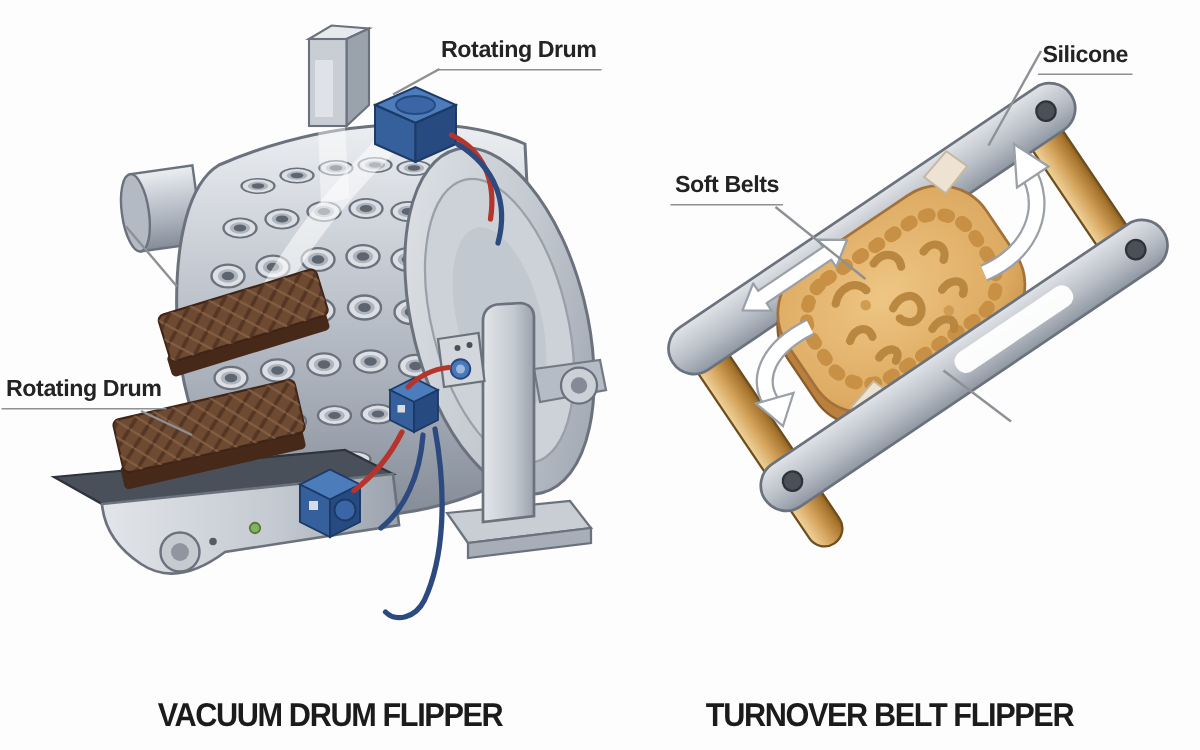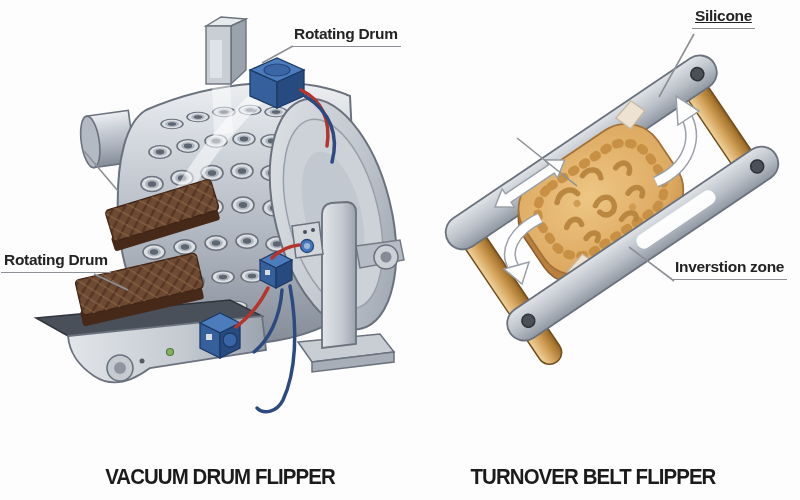--- a/index.html
+++ b/index.html
@@ -275,19 +275,19 @@
     <polyline points="84,151 118,191"></polyline>
     <polyline points="94,274 128,290"></polyline>
     <polyline points="694,34 659,97"></polyline>
     <polyline points="517,138 577,186"></polyline>
     <polyline points="674,281 629,247"></polyline>
   </g>
 </svg>
 
 <div class="lbl" style="left:291px;top:25px;">Rotating Drum</div>
 <div class="lbl" style="left:1px;top:251px;">Rotating Drum</div>
-<div class="lbl" style="left:692px;top:7px;text-decoration:underline;">Silicone</div>
-<div class="lbl" style="left:672px;top:258px;">Inverstion zone</div>
+<div class="lbl" style="left:692px;top:28px;">Silicone</div>
+<div class="lbl" style="left:447px;top:115px;">Soft Belts</div>
 
 <div class="title" style="left:220px;top:464px;">VACUUM DRUM FLIPPER</div>
 <div class="title" style="left:593px;top:464px;">TURNOVER BELT FLIPPER</div>
 
 </div>
 
 </body></html>

